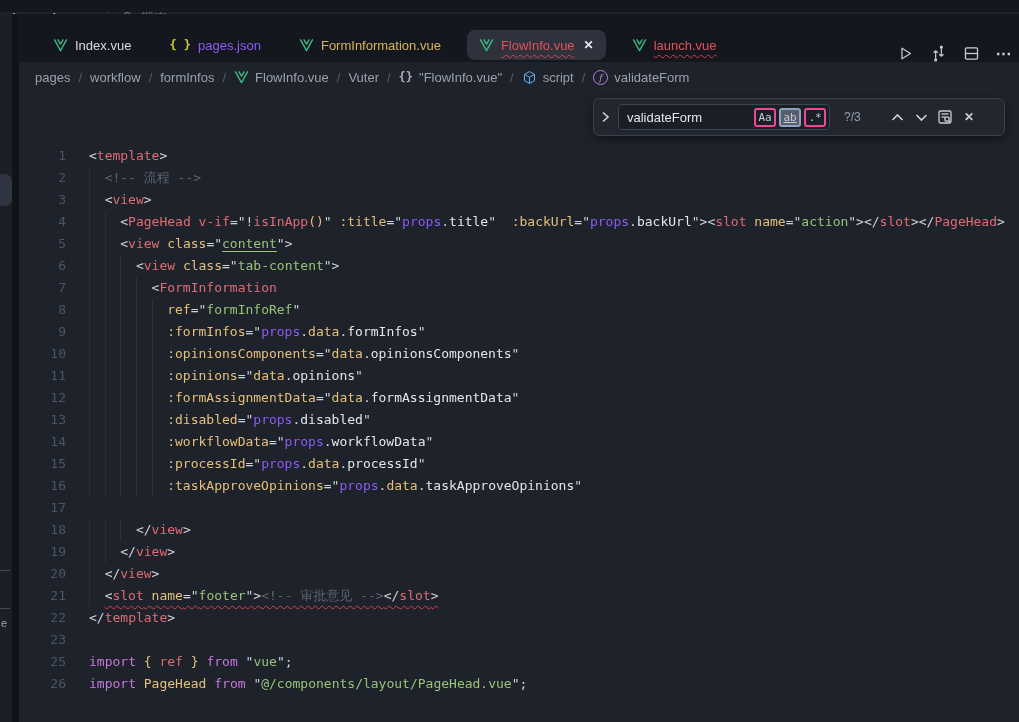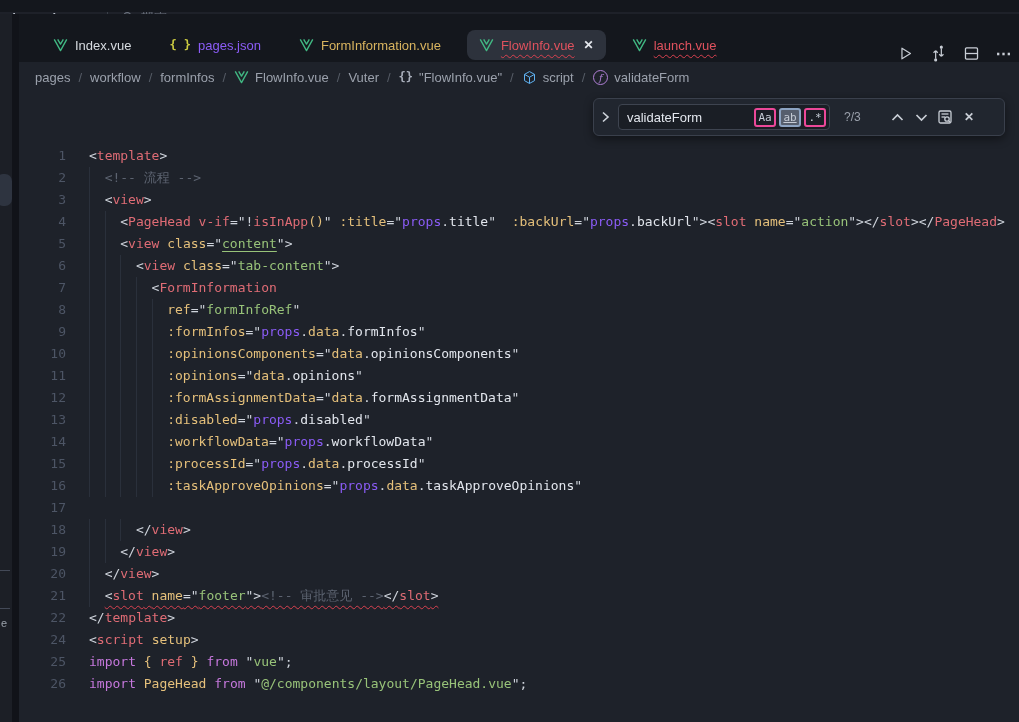--- a/index.html
+++ b/index.html
@@ -230,21 +230,21 @@
         <div class="line"><span class="num">13</span><div class="codewrap"><span class="gd"></span><span class="gd"></span><span class="gd"></span><span class="gd"></span><span class="gd"></span><span><span class="c-at">:disabled</span><span class="c-pn">="</span><span class="c-bl">props</span><span class="c-pn">.</span><span class="c-bw">disabled</span><span class="c-pn">"</span></span></div></div>
         <div class="line"><span class="num">14</span><div class="codewrap"><span class="gd"></span><span class="gd"></span><span class="gd"></span><span class="gd"></span><span class="gd"></span><span><span class="c-at">:workflowData</span><span class="c-pn">="</span><span class="c-bl">props</span><span class="c-pn">.</span><span class="c-bw">workflowData</span><span class="c-pn">"</span></span></div></div>
         <div class="line"><span class="num">15</span><div class="codewrap"><span class="gd"></span><span class="gd"></span><span class="gd"></span><span class="gd"></span><span class="gd"></span><span><span class="c-at">:processId</span><span class="c-pn">="</span><span class="c-bl">props</span><span class="c-pn">.</span><span class="c-at">data</span><span class="c-pn">.</span><span class="c-bw">processId</span><span class="c-pn">"</span></span></div></div>
         <div class="line"><span class="num">16</span><div class="codewrap"><span class="gd"></span><span class="gd"></span><span class="gd"></span><span class="gd"></span><span class="gd"></span><span><span class="c-at">:taskApproveOpinions</span><span class="c-pn">="</span><span class="c-bl">props</span><span class="c-pn">.</span><span class="c-at">data</span><span class="c-pn">.</span><span class="c-bw">taskApproveOpinions</span><span class="c-pn">"</span></span></div></div>
         <div class="line"><span class="num">17</span></div>
         <div class="line"><span class="num">18</span><div class="codewrap"><span class="gd"></span><span class="gd"></span><span class="gd"></span><span><span class="c-pn">&lt;/</span><span class="c-tg">view</span><span class="c-pn">&gt;</span></span></div></div>
         <div class="line"><span class="num">19</span><div class="codewrap"><span class="gd"></span><span class="gd"></span><span><span class="c-pn">&lt;/</span><span class="c-tg">view</span><span class="c-pn">&gt;</span></span></div></div>
         <div class="line"><span class="num">20</span><div class="codewrap"><span class="gd"></span><span><span class="c-pn">&lt;/</span><span class="c-tg">view</span><span class="c-pn">&gt;</span></span></div></div>
         <div class="line"><span class="num">21</span><div class="codewrap"><span class="gd"></span><span class="sqall"><span class="c-pn">&lt;</span><span class="c-tg">slot</span><span class="c-pn"> </span><span class="c-at">name</span><span class="c-pn">="</span><span class="c-st">footer</span><span class="c-pn">"&gt;</span><span class="c-cm">&lt;!-- 审批意见 --&gt;</span><span class="c-pn">&lt;/</span><span class="c-tg">slot</span><span class="c-pn">&gt;</span></span></div></div>
         <div class="line"><span class="num">22</span><div class="codewrap"><span><span class="c-pn">&lt;/</span><span class="c-tg">template</span><span class="c-pn">&gt;</span></span></div></div>
-        <div class="line"><span class="num">24</span><div class="codewrap"><span><span class="c-pn">&lt;</span><span class="c-tg">script</span><span class="c-pn"> </span><span class="c-at">setup</span><span class="c-pn">&gt;</span></span></div></div>
+        <div class="line"><span class="num">23</span><div class="codewrap"><span></span></div></div>
         <div class="line"><span class="num">25</span><div class="codewrap"><span><span class="c-kw">import</span><span class="c-pn"> </span><span class="c-at">{</span><span class="c-pn"> </span><span class="c-tg">ref</span><span class="c-pn"> </span><span class="c-at">}</span><span class="c-pn"> </span><span class="c-kw">from</span><span class="c-pn"> "</span><span class="c-st">vue</span><span class="c-pn">";</span></span></div></div>
         <div class="line"><span class="num">26</span><div class="codewrap"><span><span class="c-kw">import</span><span class="c-pn"> </span><span class="c-at">PageHead</span><span class="c-pn"> </span><span class="c-kw">from</span><span class="c-pn"> "</span><span class="c-st">@/components/layout/PageHead.vue</span><span class="c-pn">";</span></span></div></div>
       </div>
 
     <div id="find">
       <span class="tog">
         <svg width="10" height="12" viewBox="0 0 10 12" fill="none" stroke="#cfd4db" stroke-width="1.6">
             <polyline points="3,1.5 8,6 3,10.5"></polyline>
           </svg>
       </span>

